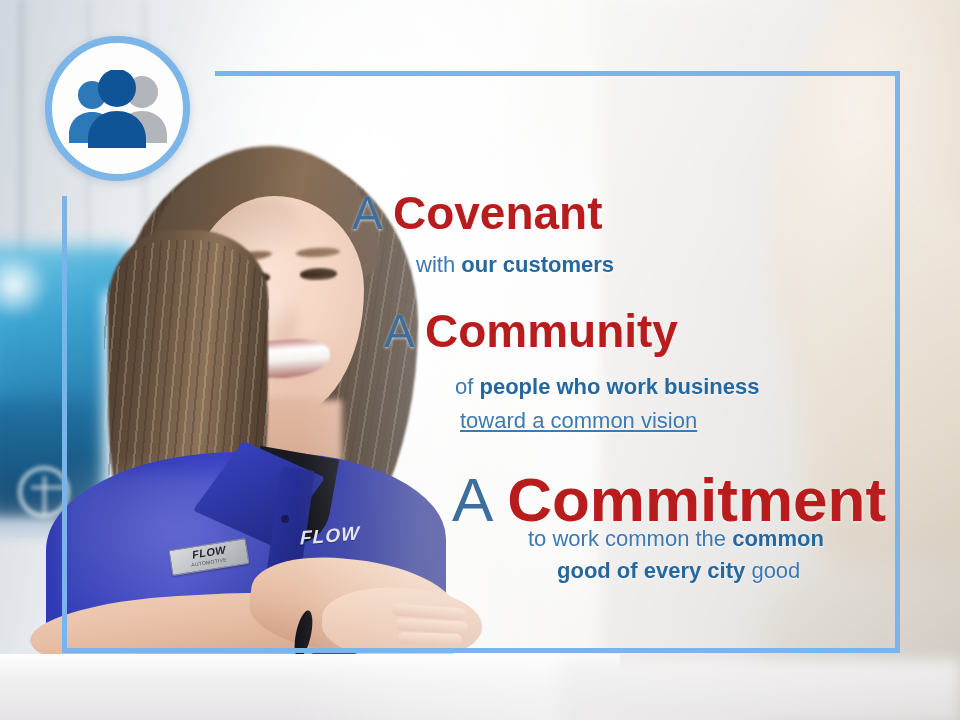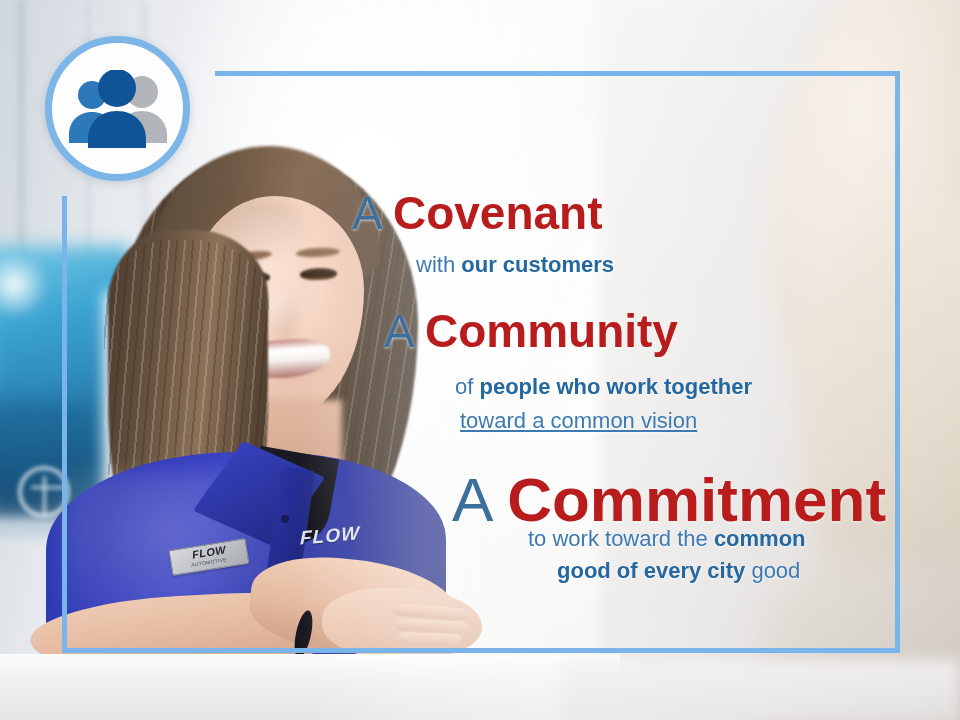--- a/index.html
+++ b/index.html
@@ -465,28 +465,28 @@
   </div>
   <div class="txt sub s1a">
     <span>with </span><b>our customers</b>
   </div>
 
   <div class="txt h-line h2">
     <span class="lead">A</span>
     <span class="key">Community</span>
   </div>
   <div class="txt sub s2a">
-    <span>of </span><b>people who work together</b>
+    <span>of </span><b>people who work business</b>
   </div>
   <div class="txt sub s2b">toward a common vision</div>
 
   <div class="txt h-line h3">
     <span class="lead">A</span>
     <span class="key">Commitment</span>
   </div>
   <div class="txt sub s3a">
-    <span>to work toward the </span><b>common</b>
+    <span>to work common the </span><b>common</b>
   </div>
   <div class="txt sub s3b">
     <b>good of every city</b><span> good</span>
   </div>
 
 </div>
 
 </body></html>

